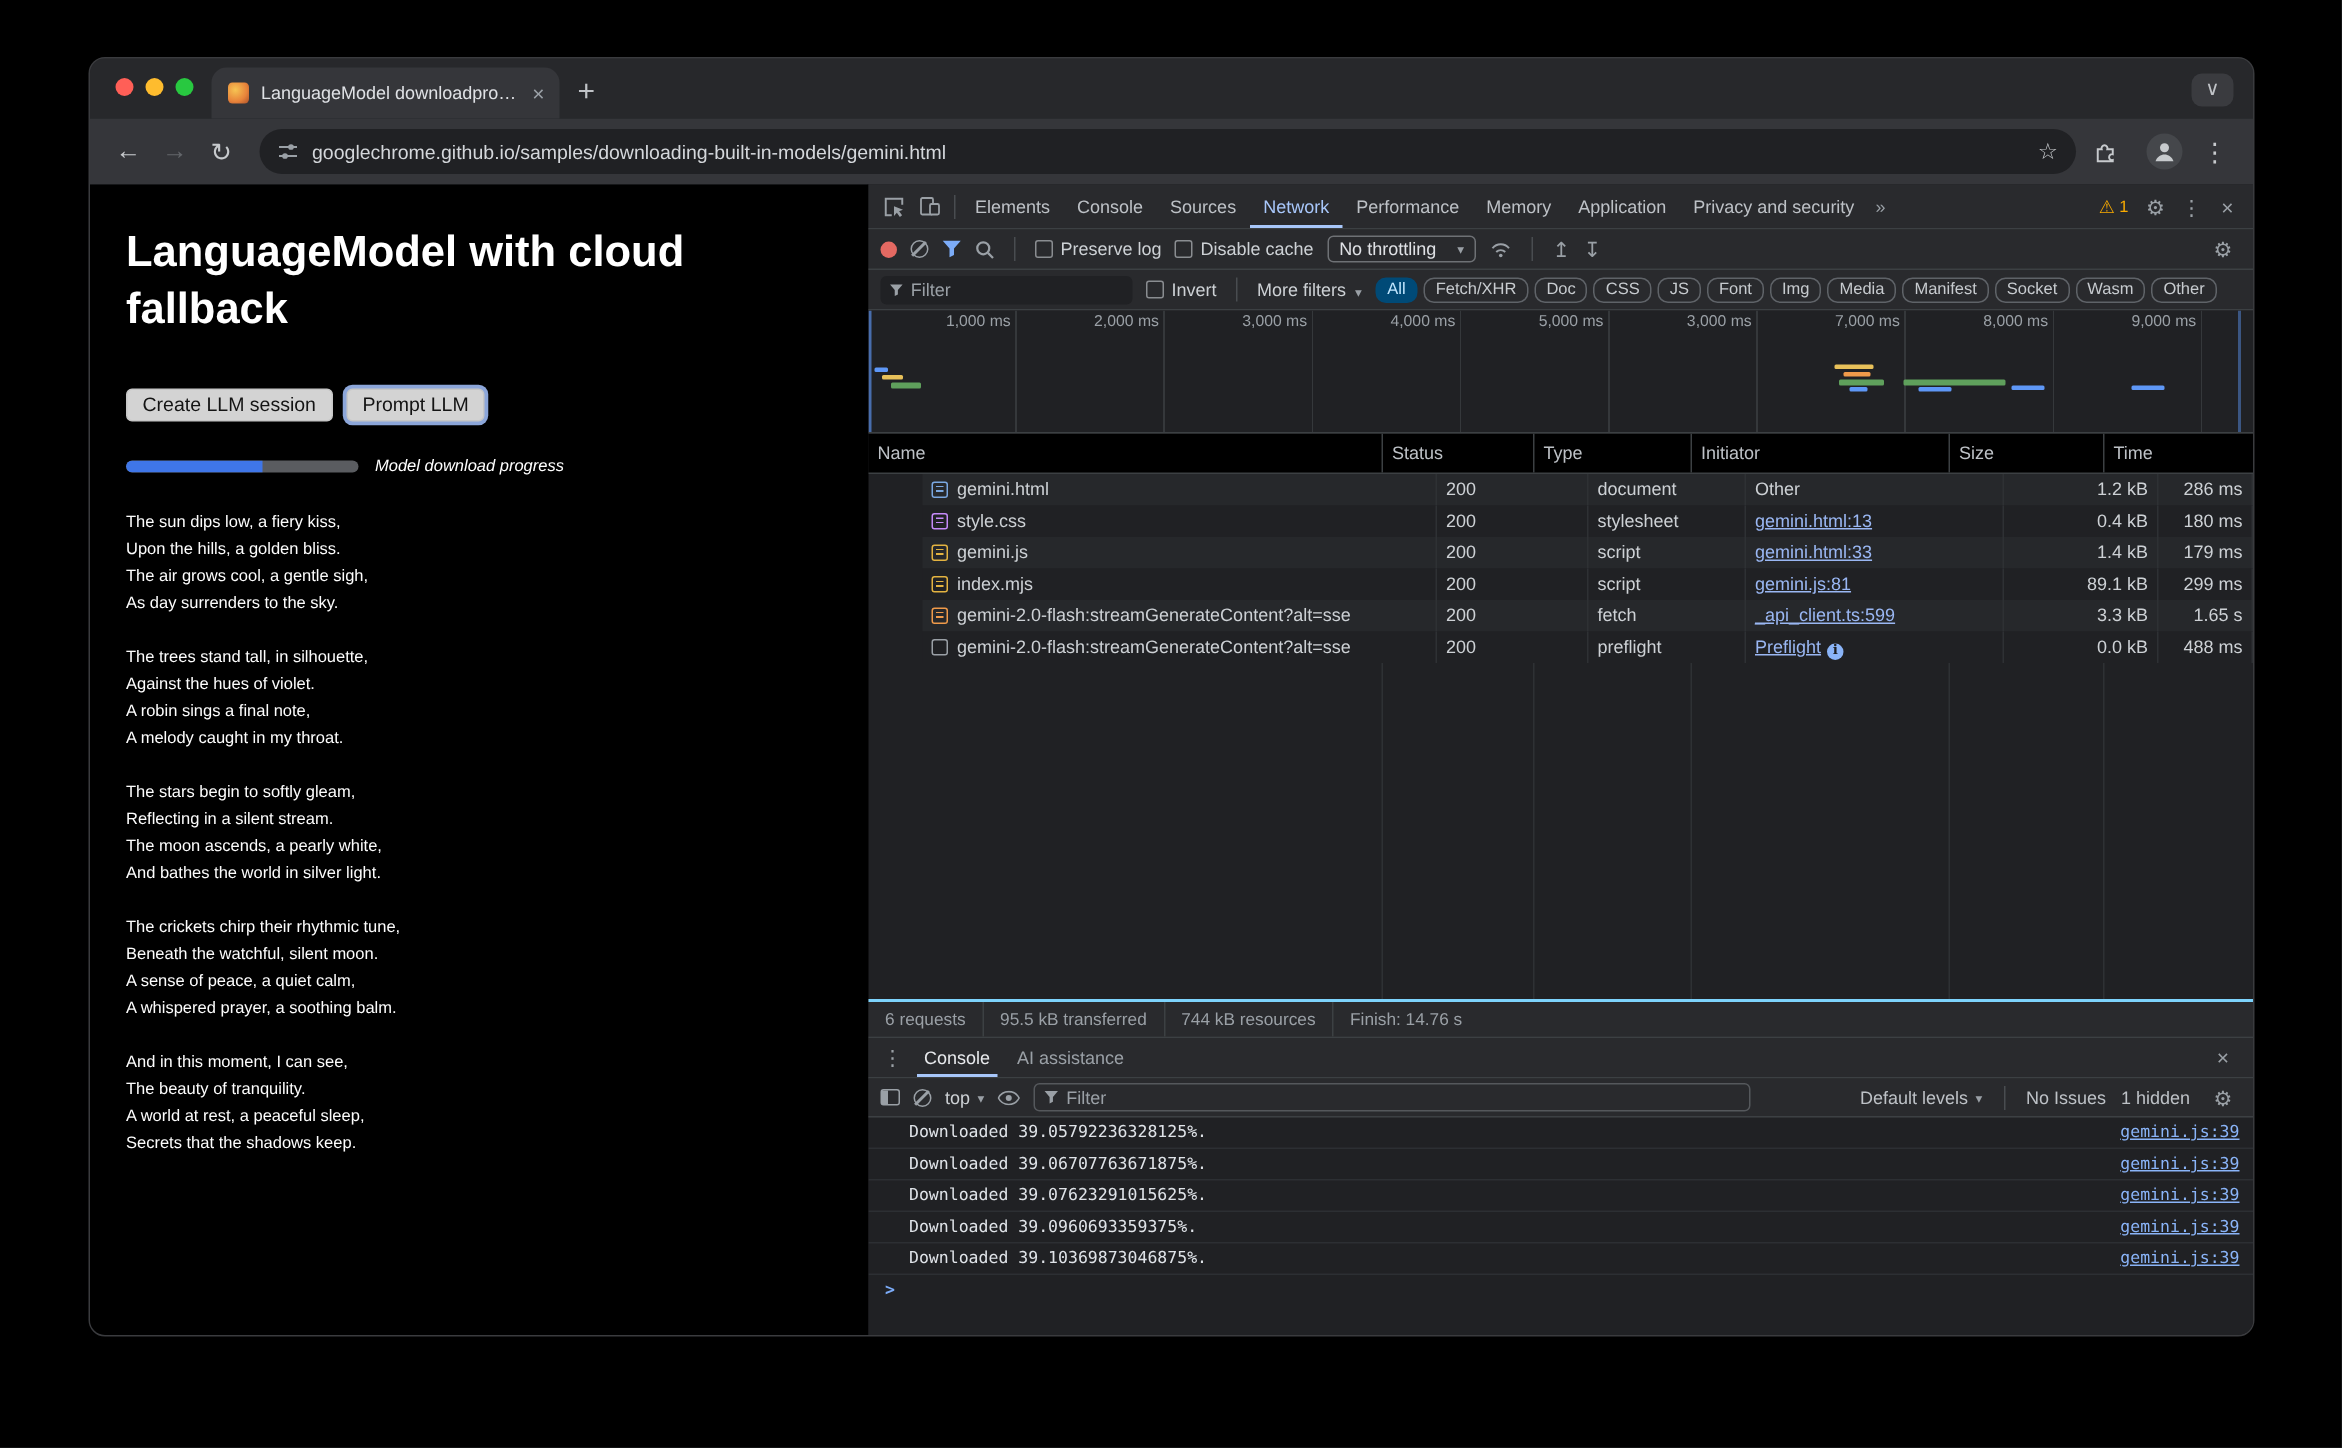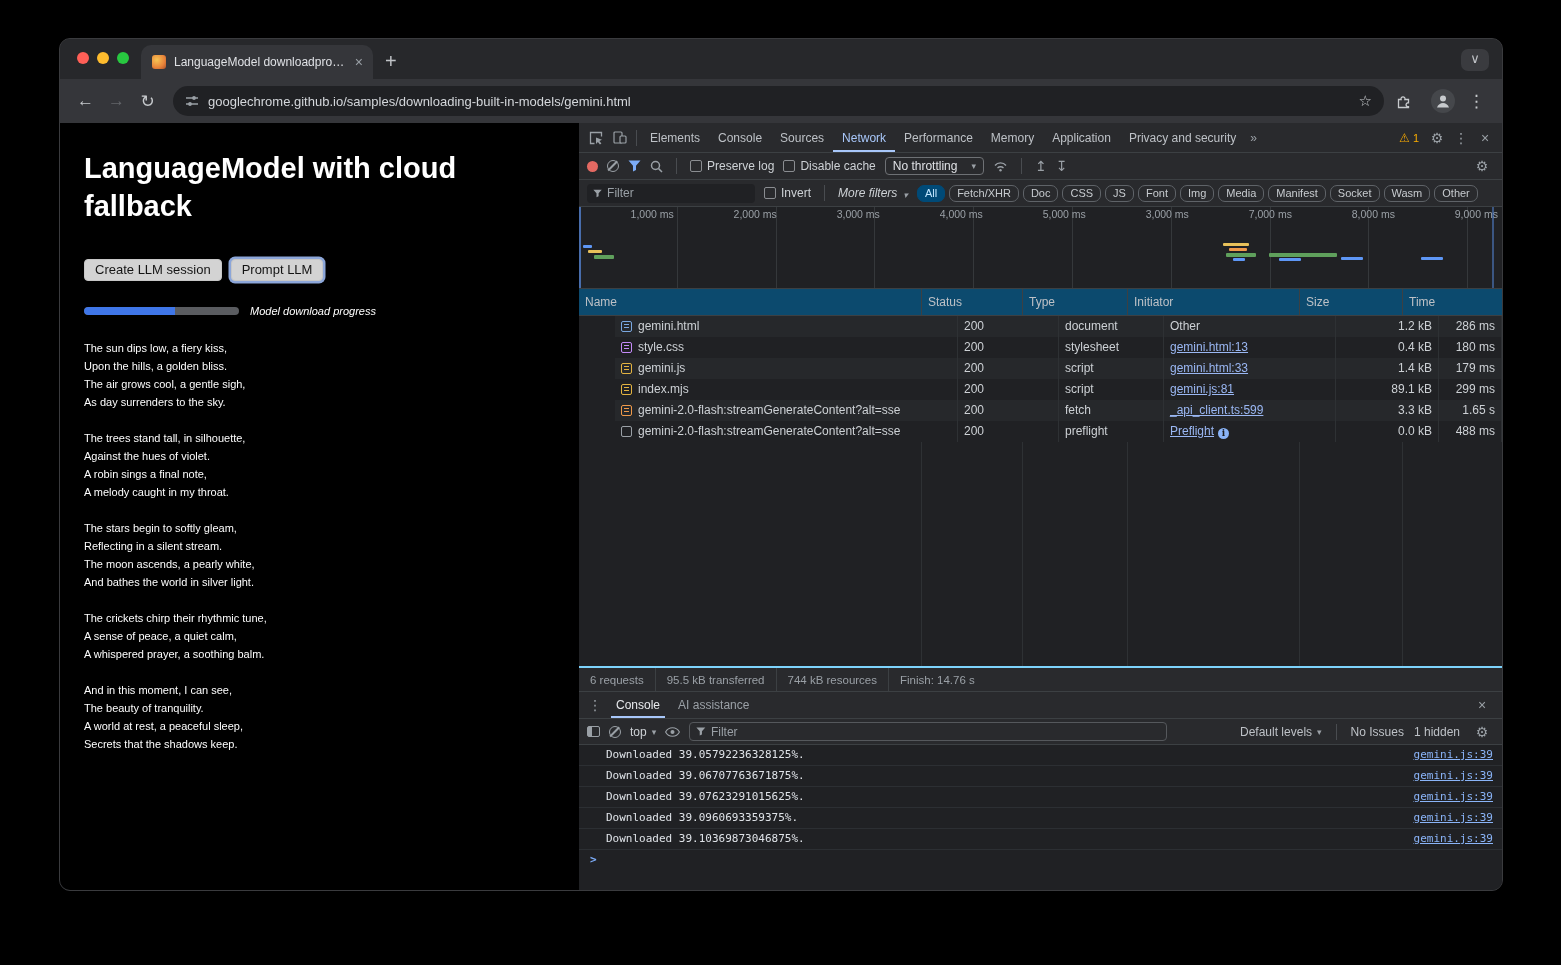--- a/index.html
+++ b/index.html
@@ -80,49 +80,49 @@
   .throttle { border:1px solid #6e7175; border-radius:4px; padding:1px 7px; display:flex; gap:14px;
               align-items:center; color:#dfe1e5; flex:none; }
   .caret { font-size:9px; color:#9aa0a6; }
   .tool-glyph { color:#9aa0a6; font-size:14px; line-height:14px; flex:none; }
   
   .filter-box { width:168px; height:19px; background:#202124; border-radius:4px; display:flex;
                 align-items:center; gap:5px; padding:0 6px; flex:none; }
   .filter-box input { background:transparent; border:0; outline:0; color:#dfe1e5; font-size:12px;
                       width:100%; font-family:inherit; padding:0; }
   .filter-box input::placeholder { color:#9aa0a6; }
-  .morefilters { display:flex; align-items:flex-end; gap:6px; color:#cdd1d5; flex:none;font-style:italic; }
+  .morefilters { display:flex; align-items:flex-end; gap:6px; color:#cdd1d5; flex:none; }
   .chips { display:flex; gap:4px; align-items:center; min-width:0; }
   .chip { border:1px solid #5f6368; border-radius:7px; padding:1.5px 7px; font-size:11px;
           color:#c7cbcf; white-space:nowrap; flex:none; }
   .chip.selected { background:#004a77; border-color:#004a77; color:#c2e7ff; }
   
   .overview { height:82px; border-bottom:1px solid #3c4043; position:relative; flex:none; background:#202124; overflow:hidden; }
   .ov-grid { position:absolute; inset:0;
      background-image:repeating-linear-gradient(to right, transparent 0 97.8px, #35383b 97.8px 98.8px); }
-  .ov-labels { position:relative; display:flex; height:14px;justify-content:space-between; }
+  .ov-labels { position:relative; display:flex; height:14px; }
   .ov-label { width:98.8px; flex:none; text-align:right; font-size:10.5px; color:#9aa0a6;
               padding-right:4px; line-height:15px; }
   .bar { position:absolute; border-radius:1px; }
   .b1{left:4px;top:38px;width:9px;height:3px;background:#5e97f6}
   .b2{left:9px;top:43px;width:14px;height:3px;background:#e8c15a}
   .b3{left:15px;top:48px;width:20px;height:4px;background:#5fa05c}
   .b4{left:644px;top:36px;width:26px;height:3px;background:#e8c15a}
   .b5{left:650px;top:41px;width:18px;height:3px;background:#ef9a4a}
   .b6{left:647px;top:46px;width:30px;height:4px;background:#5fa05c}
   .b7{left:654px;top:51px;width:12px;height:3px;background:#5e97f6}
   .b8{left:690px;top:46px;width:68px;height:4px;background:#5fa05c}
   .b9{left:700px;top:51px;width:22px;height:3px;background:#5e97f6}
   .b10{left:762px;top:50px;width:22px;height:3px;background:#5e97f6}
   .b11{left:842px;top:50px;width:22px;height:3px;background:#5e97f6}
   .sel-line { position:absolute; left:0; top:0; bottom:0; width:2px; background:rgba(94,151,246,.65); }
   .end-line { position:absolute; right:8px; top:0; bottom:0; width:2px; background:rgba(94,151,246,.45); }
   
   .net-table { flex:1; display:flex; flex-direction:column; min-height:0; }
-  .thead { height:27px; background:#0c4a6e; border-bottom:1px solid #3c4043; display:flex; flex:none; }
+  .thead { height:27px; background:#000000; border-bottom:1px solid #3c4043; display:flex; flex:none; }
   .th { line-height:26px; padding:0 6px; border-right:1px solid #3c4043; color:#bdc1c6; white-space:nowrap; }
   .c-name{width:343px;flex:none}.c-status{width:101px;flex:none}.c-type{width:105px;flex:none}
   .c-init{width:172px;flex:none}.c-size{width:103px;flex:none}.c-time{flex:1;border-right:0}
   .nrow { height:21px; display:flex; flex:none;margin-left:36px; }
   .nrow:nth-child(odd){ background:#202124; } .nrow:nth-child(even){ background:#26282b; }
   .td { line-height:21px; padding:0 6px; border-right:1px solid #2e3134; white-space:nowrap; overflow:hidden; }
   .td.num { text-align:right; }
   .name-cell { display:flex; align-items:center; gap:6px; }
   .req-ic { width:11px; height:11px; flex:none; border-radius:2px; position:relative; }
   .req-ic::after { content:""; position:absolute; left:2px; right:2px; top:2px; bottom:2px; }
@@ -249,20 +249,21 @@
           <div>A melody caught in my throat.</div>
         </div>
         <div class="stanza">
           <div>The stars begin to softly gleam,</div>
           <div>Reflecting in a silent stream.</div>
           <div>The moon ascends, a pearly white,</div>
           <div>And bathes the world in silver light.</div>
         </div>
         <div class="stanza">
           <div>The crickets chirp their rhythmic tune,</div>
+          <div>Beneath the watchful, silent moon.</div>
           <div>A sense of peace, a quiet calm,</div>
           <div>A whispered prayer, a soothing balm.</div>
         </div>
         <div class="stanza">
           <div>And in this moment, I can see,</div>
           <div>The beauty of tranquility.</div>
           <div>A world at rest, a peaceful sleep,</div>
           <div>Secrets that the shadows keep.</div>
         </div>
       </div>

